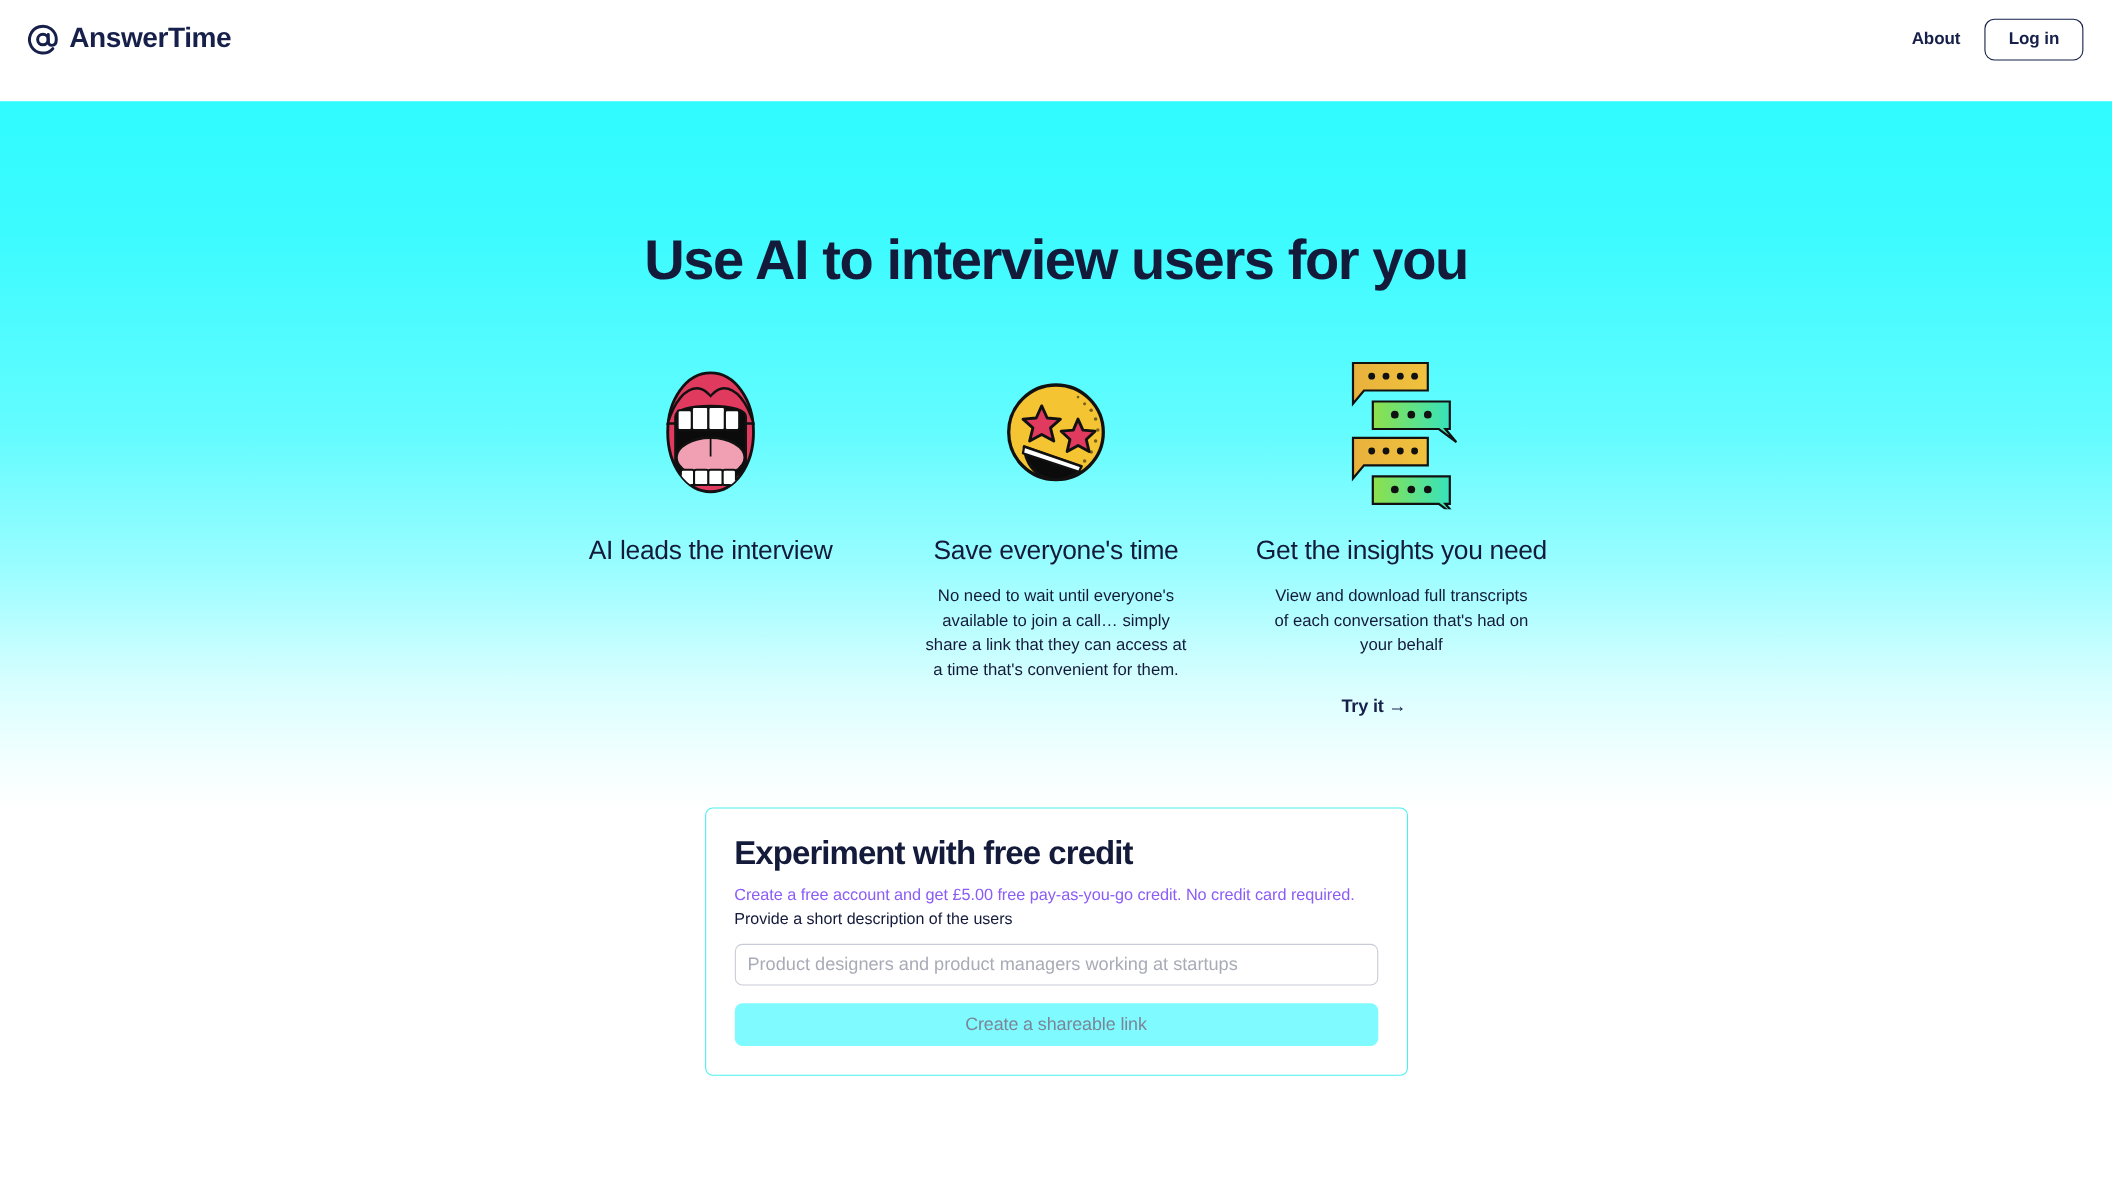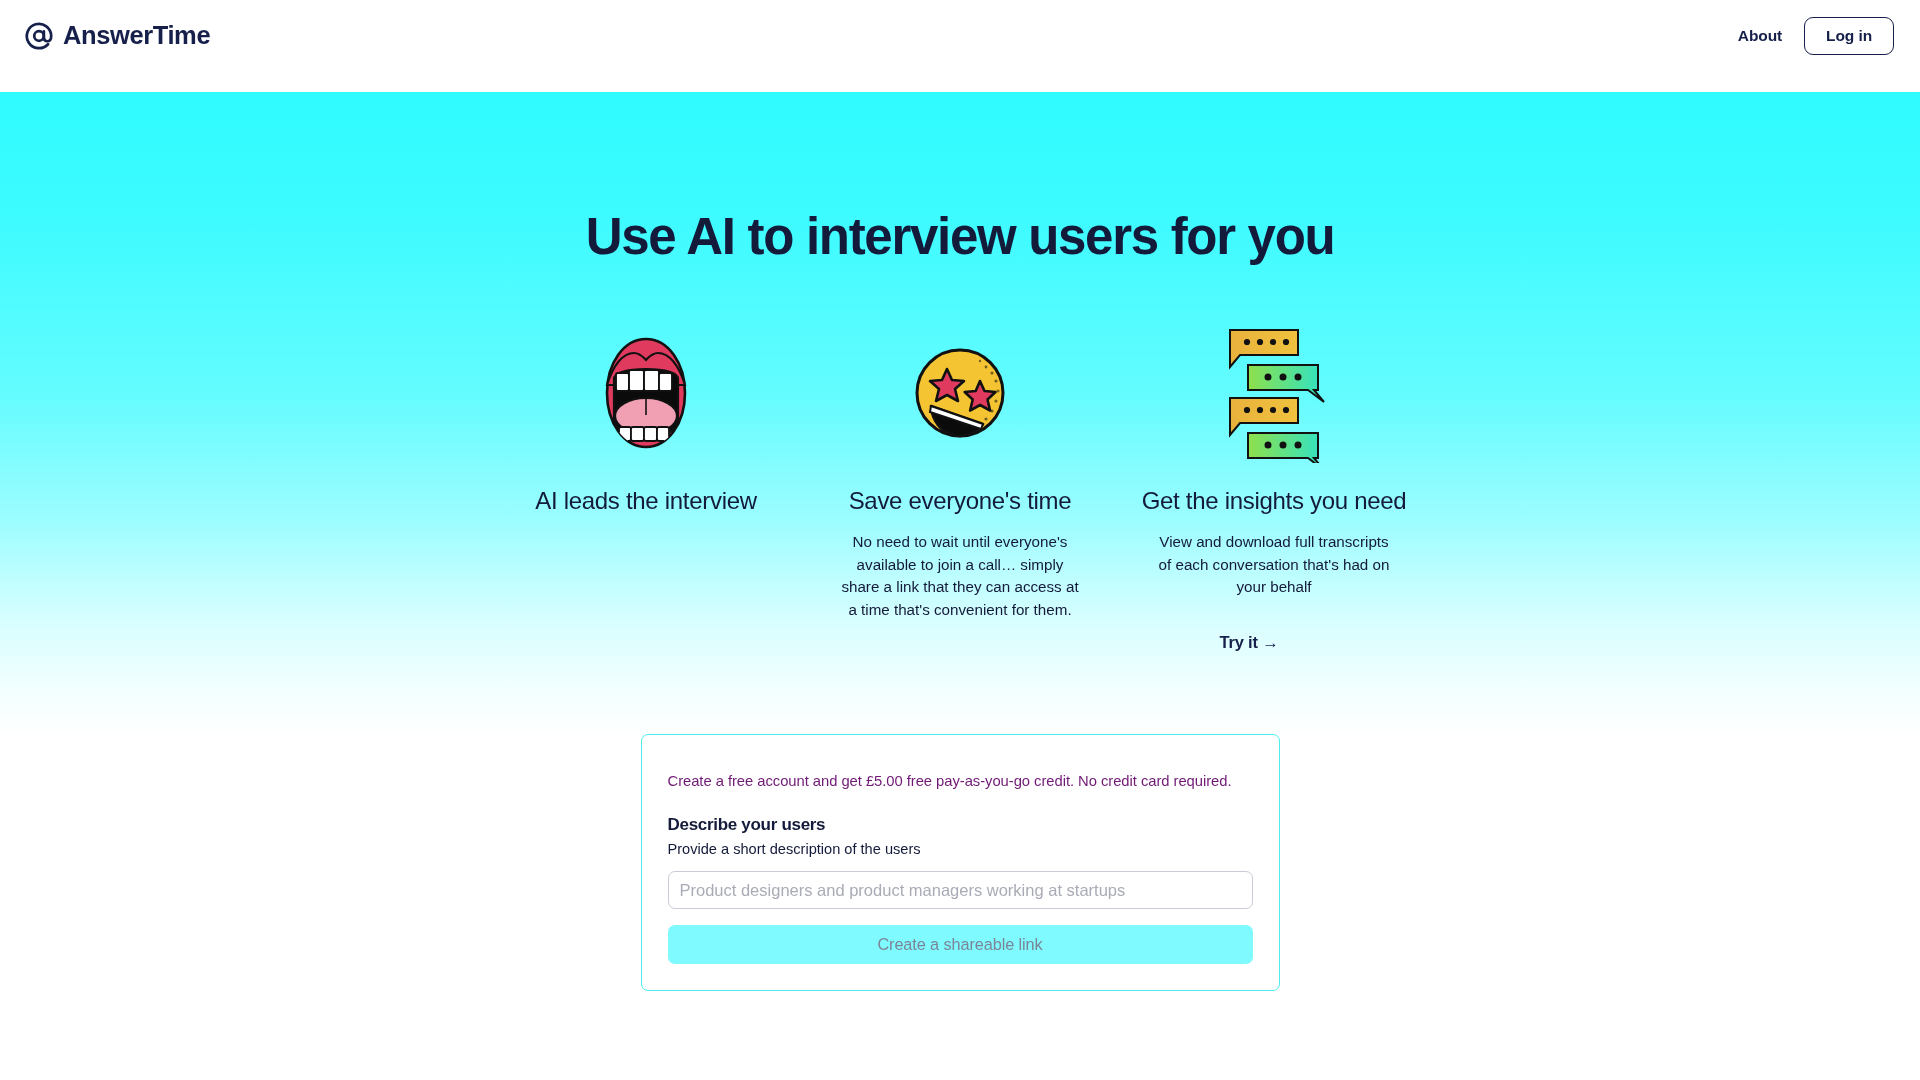--- a/index.html
+++ b/index.html
@@ -182,21 +182,21 @@
   .card-title {
     font-size: 30px;
     font-weight: 700;
     letter-spacing: -0.85px;
     color: #131a3a;
     line-height: 1.1;
   }
   .card-sub {
     margin-top: 14px;
     font-size: 14.8px;
-    color: #701a75;
+    color: #8b5cf6;
     letter-spacing: -0.05px;
   }
   .field-label {
     margin-top: 26px;
     font-size: 17px;
     font-weight: 700;
     letter-spacing: -0.3px;
     color: #131a3a;
   }
   .field-hint {
@@ -374,21 +374,21 @@
   </div>
 
   <div class="tryit-row">
     <div class="tryit-inner">
       <a class="tryit">Try it →</a>
     </div>
   </div>
 
   <div class="card-wrap">
     <div class="card">
+      <div class="card-title">Experiment with free credit</div>
       <div class="card-sub">Create a free account and get £5.00 free pay-as-you-go credit. No credit card required.</div>
-      <div class="field-label">Describe your users</div>
       <div class="field-hint">Provide a short description of the users</div>
       <input class="text-input" type="text" placeholder="Product designers and product managers working at startups" style="">
       <button class="cta-btn">Create a shareable link</button>
     </div>
   </div>
 
 </div>
 
 </body></html>

